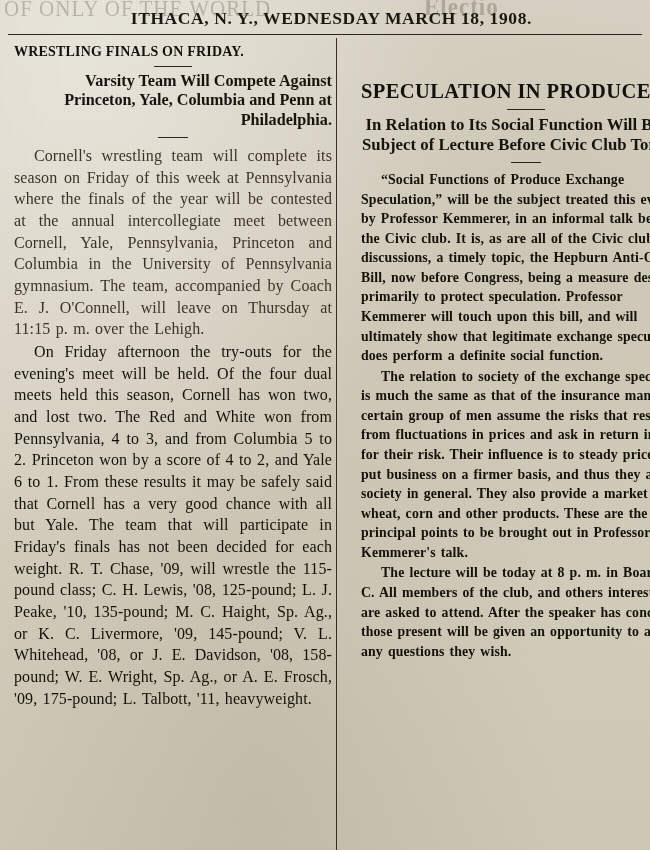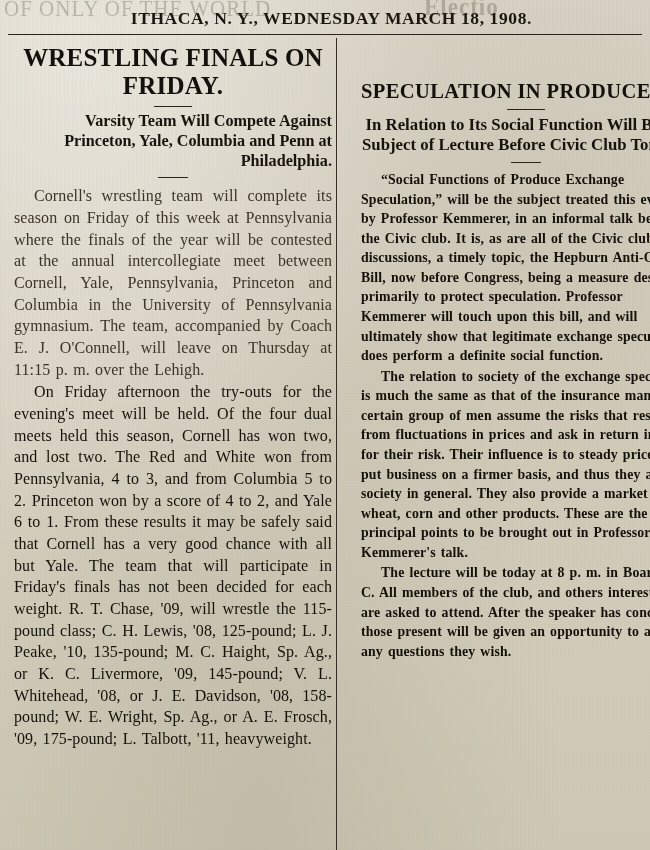--- a/index.html
+++ b/index.html
@@ -69,24 +69,23 @@
   .col{
     position:absolute;top:40px;
     font-size:13.2px;
     line-height:1.30;
   }
   .col.left{left:14px;width:318px;}
   .col.right{left:361px;width:300px;margin-top:36px;}
 
   h1.head{
     margin:4px 0 0 0;
-    font-size:25px;
+    font-size:14px;
     font-weight:bold;
     letter-spacing:.2px;
-    text-align:center;
     line-height:1.12;
     color:#13110c;
   }
   .col.right h1.head{font-size:20.5px;letter-spacing:.4px;text-align:left;}
   .dash{
     width:38px;height:0;border-top:1.4px solid #2a251b;
     margin:6px auto 5px auto;
   }
   h2.sub{
     margin:0;

